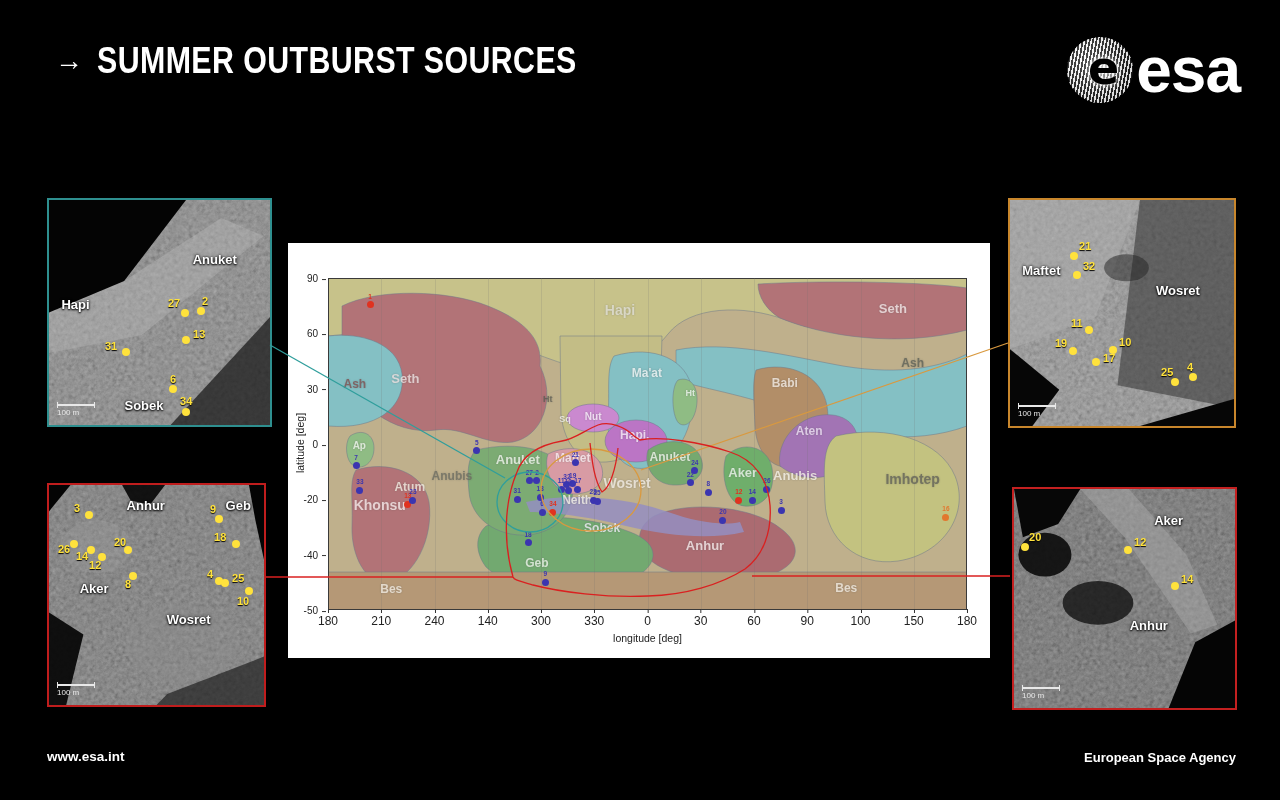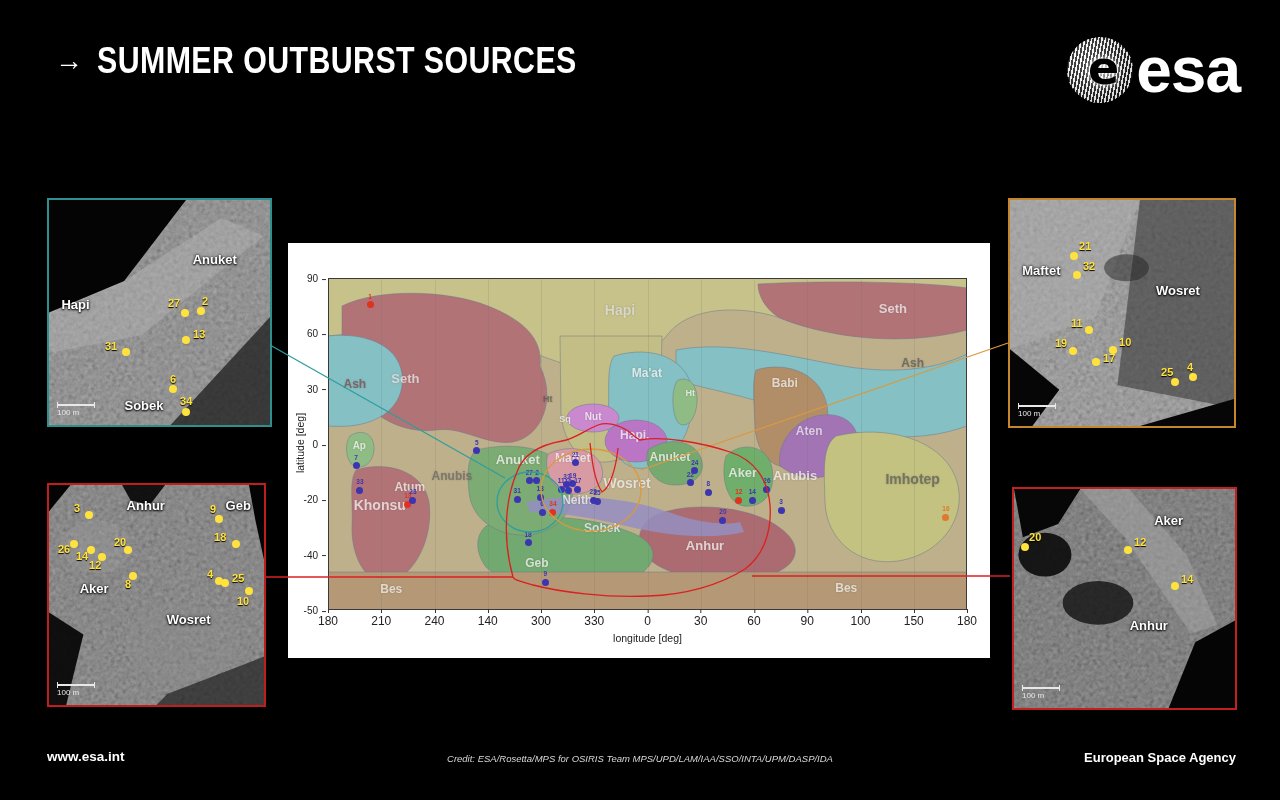--- a/index.html
+++ b/index.html
@@ -535,17 +535,16 @@
     <line x1="1008" y1="343" x2="641" y2="470" stroke-width="1.3" stroke="#d9993f"></line>
     <ellipse cx="591" cy="490" rx="50" ry="41" fill="none" stroke-width="1.3" stroke="#d9993f"></ellipse>
     <line x1="266" y1="577" x2="513" y2="577" stroke-width="1.3" stroke="#da2020"></line>
     <line x1="752" y1="576" x2="1010" y2="576" stroke-width="1.3" stroke="#da2020"></line>
     <path fill="none" stroke-width="1.3" d="M513,577 C504,545 503,505 517,472 C524,452 545,444 562,441 C575,439 585,430 598,425 C610,421 625,427 634,436 L640,440 C662,436 700,442 730,452 C755,460 768,480 770,505 C772,532 763,556 745,569 C720,585 685,595 648,596 C606,598 560,592 533,585 C519,581 514,580 513,577 Z" stroke="#da2020"></path>
     <path fill="none" stroke-width="1.3" d="M590,443 C592,460 594,480 602,492 C610,488 616,468 618,448" stroke="#da2020"></path>
   </svg>
 
   <div class="footer">
     <span class="footer-site">www.esa.int</span>
-    <div class="footer-credit">Credit: ESA/Rosetta/MPS for OSIRIS Team MPS/UPD/LAM/IAA/SSO/INTA/UPM/DASP/IDA</div>
     <span class="footer-agency">European Space Agency</span>
   </div>
 
 </div>
 
 </body></html>

